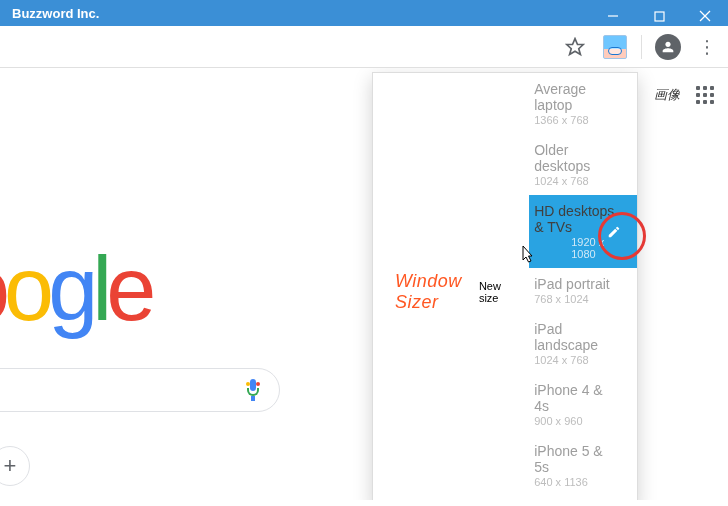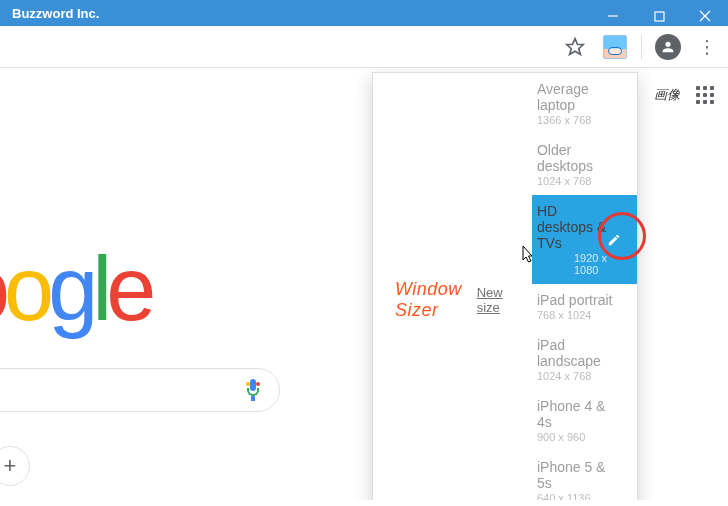--- a/index.html
+++ b/index.html
@@ -147,23 +147,22 @@
     padding: 14px 18px 10px 22px;
   }
   .popup-title {
     color: #ff5722;
     font-size: 18px;
     font-weight: 400;
     font-style: italic;
     letter-spacing: 0.5px;
   }
   .new-size {
-    color: #737373;
-    font-size: 13px;
-    text-decoration: underline;
+    color: #000000;
+    font-size: 11px;
   }
   .size-list { display:flex; flex-direction:column; padding-bottom:10px;}
   .size-item {
     padding: 8px 22px 8px 5px;
     position: relative;
     cursor: pointer;
   }
   .size-item .label { font-size: 14px; color: #9e9e9e; }
   .size-item .dim   { font-size: 11px; color: #bdbdbd; margin-top:1px;}
   .size-item.active {

